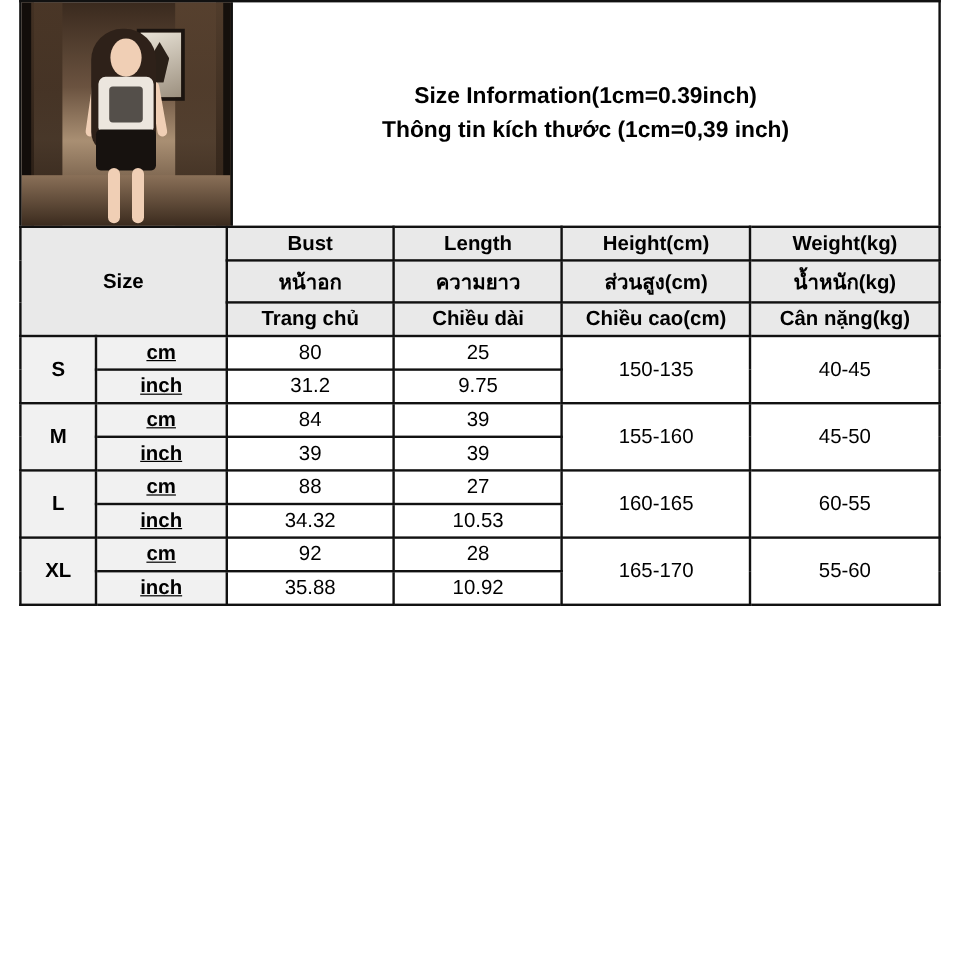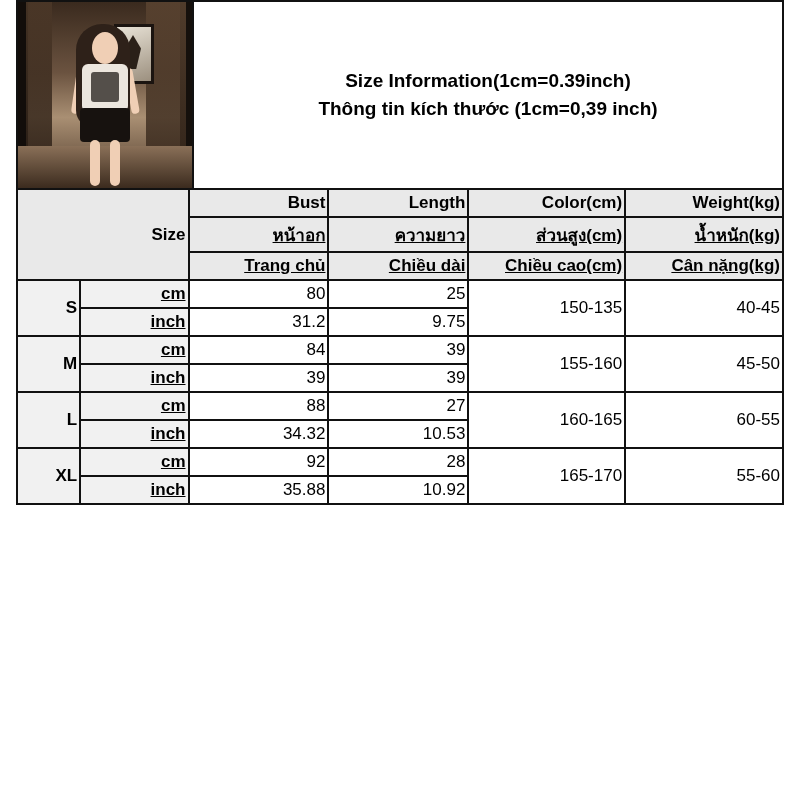--- a/index.html
+++ b/index.html
@@ -145,21 +145,21 @@
 
   
   table.size-table {
     border-collapse: collapse;
     width: calc(800px - 32px);
     margin: 0 16px;
     table-layout: fixed;
   }
   table.size-table td, table.size-table th {
     border: 2px solid #111;
-    text-align: right;
+    text-align: center;
     vertical-align: middle;
     font-size: 17px;
     padding: 3px 2px;
     box-sizing: border-box;
   }
   .hdr-band td { background: #e9e9e9; font-weight: bold; }
   .size-word {
     font-size: 26px;
     font-weight: bold;
     background: #e9e9e9;
@@ -168,21 +168,21 @@
     font-weight: bold;
     font-size: 19px;
     background: #f1f1f1;
   }
   .unit-cell {
     font-weight: bold;
     font-size: 16px;
     background: #f1f1f1;
     text-decoration: underline;
   }
-  .hdr-sub { font-size: 16px; text-decoration: underline; }
+  .hdr-sub { font-size: 16px; }
 
   
   col.c-size { width: 60px; }
   col.c-unit { width: 103px; }
   col.c-bust { width: 133px; }
   col.c-len  { width: 133px; }
   col.c-hei  { width: 149px; }
   col.c-wei  { width: 150px; }
 
   
@@ -232,21 +232,21 @@
         <col class="c-bust">
         <col class="c-len">
         <col class="c-hei">
         <col class="c-wei">
     </colgroup>
     <tbody>
       <tr class="hdr-band">
         <td class="size-word" rowspan="3" colspan="2">Size</td>
         <td>Bust</td>
         <td>Length</td>
-        <td>Color(cm)</td>
+        <td>Height(cm)</td>
         <td>Weight(kg)</td>
       </tr>
       <tr class="hdr-band">
         <td class="hdr-sub">หน้าอก</td>
         <td class="hdr-sub">ความยาว</td>
         <td class="hdr-sub">ส่วนสูง(cm)</td>
         <td class="hdr-sub">น้ำหนัก(kg)</td>
       </tr>
       <tr class="hdr-band">
         <td class="hdr-sub">Trang chủ</td>

